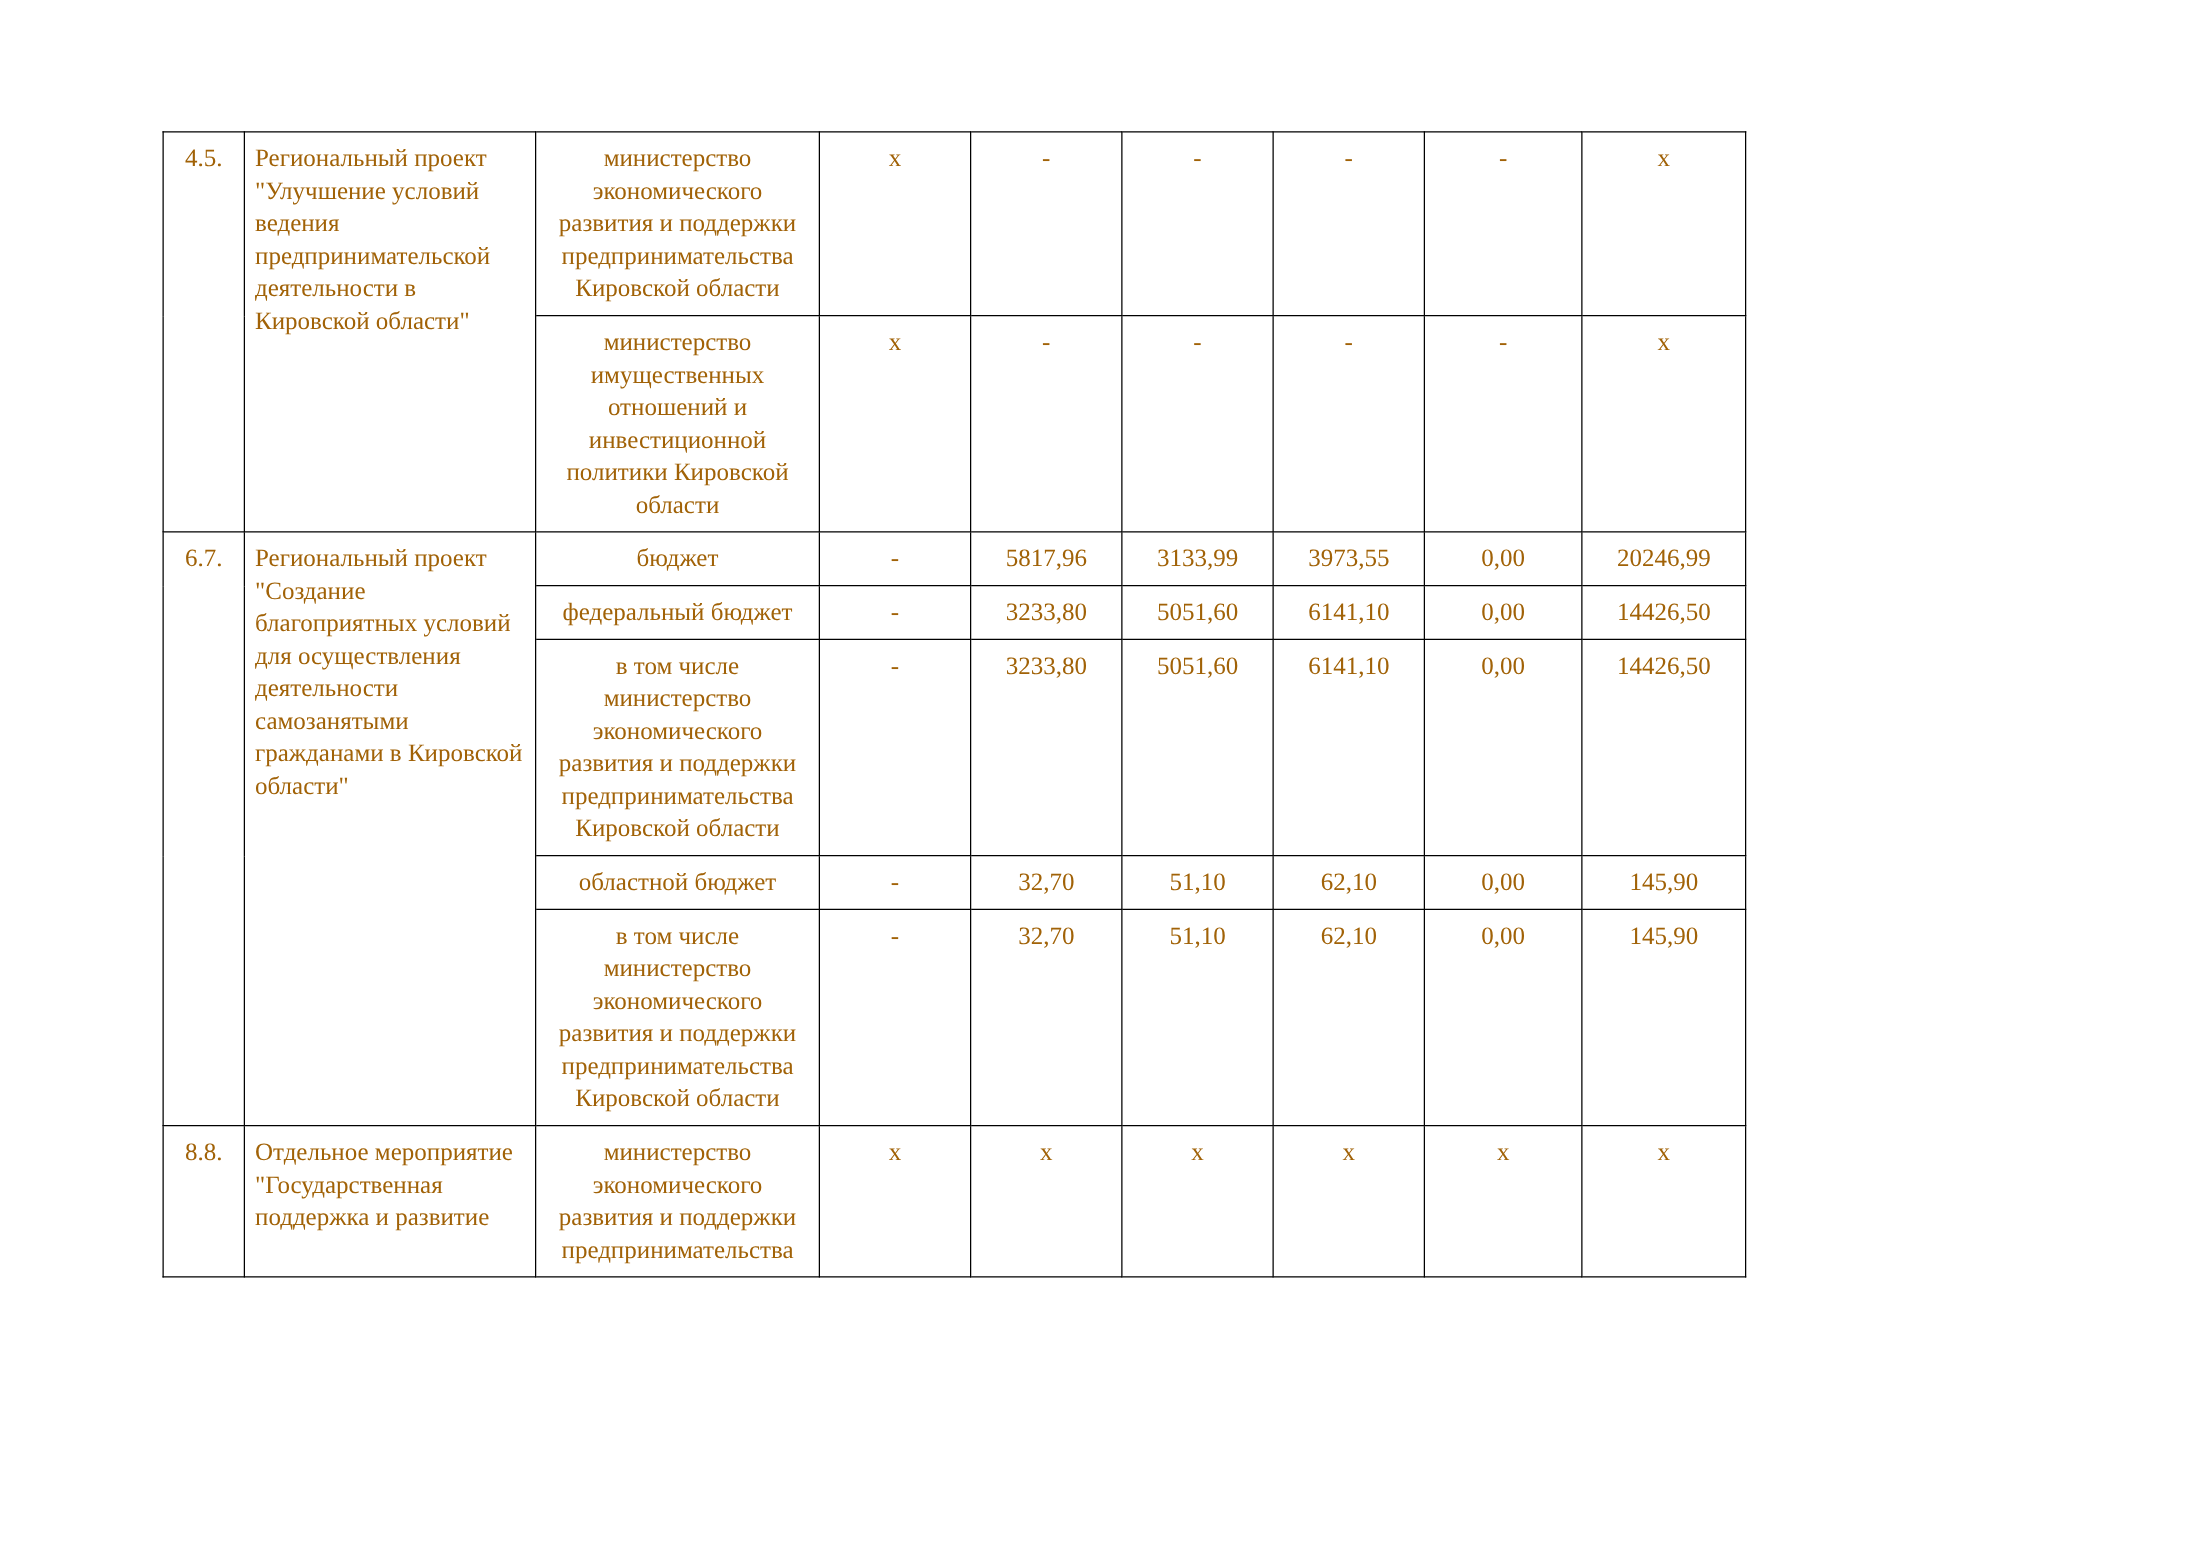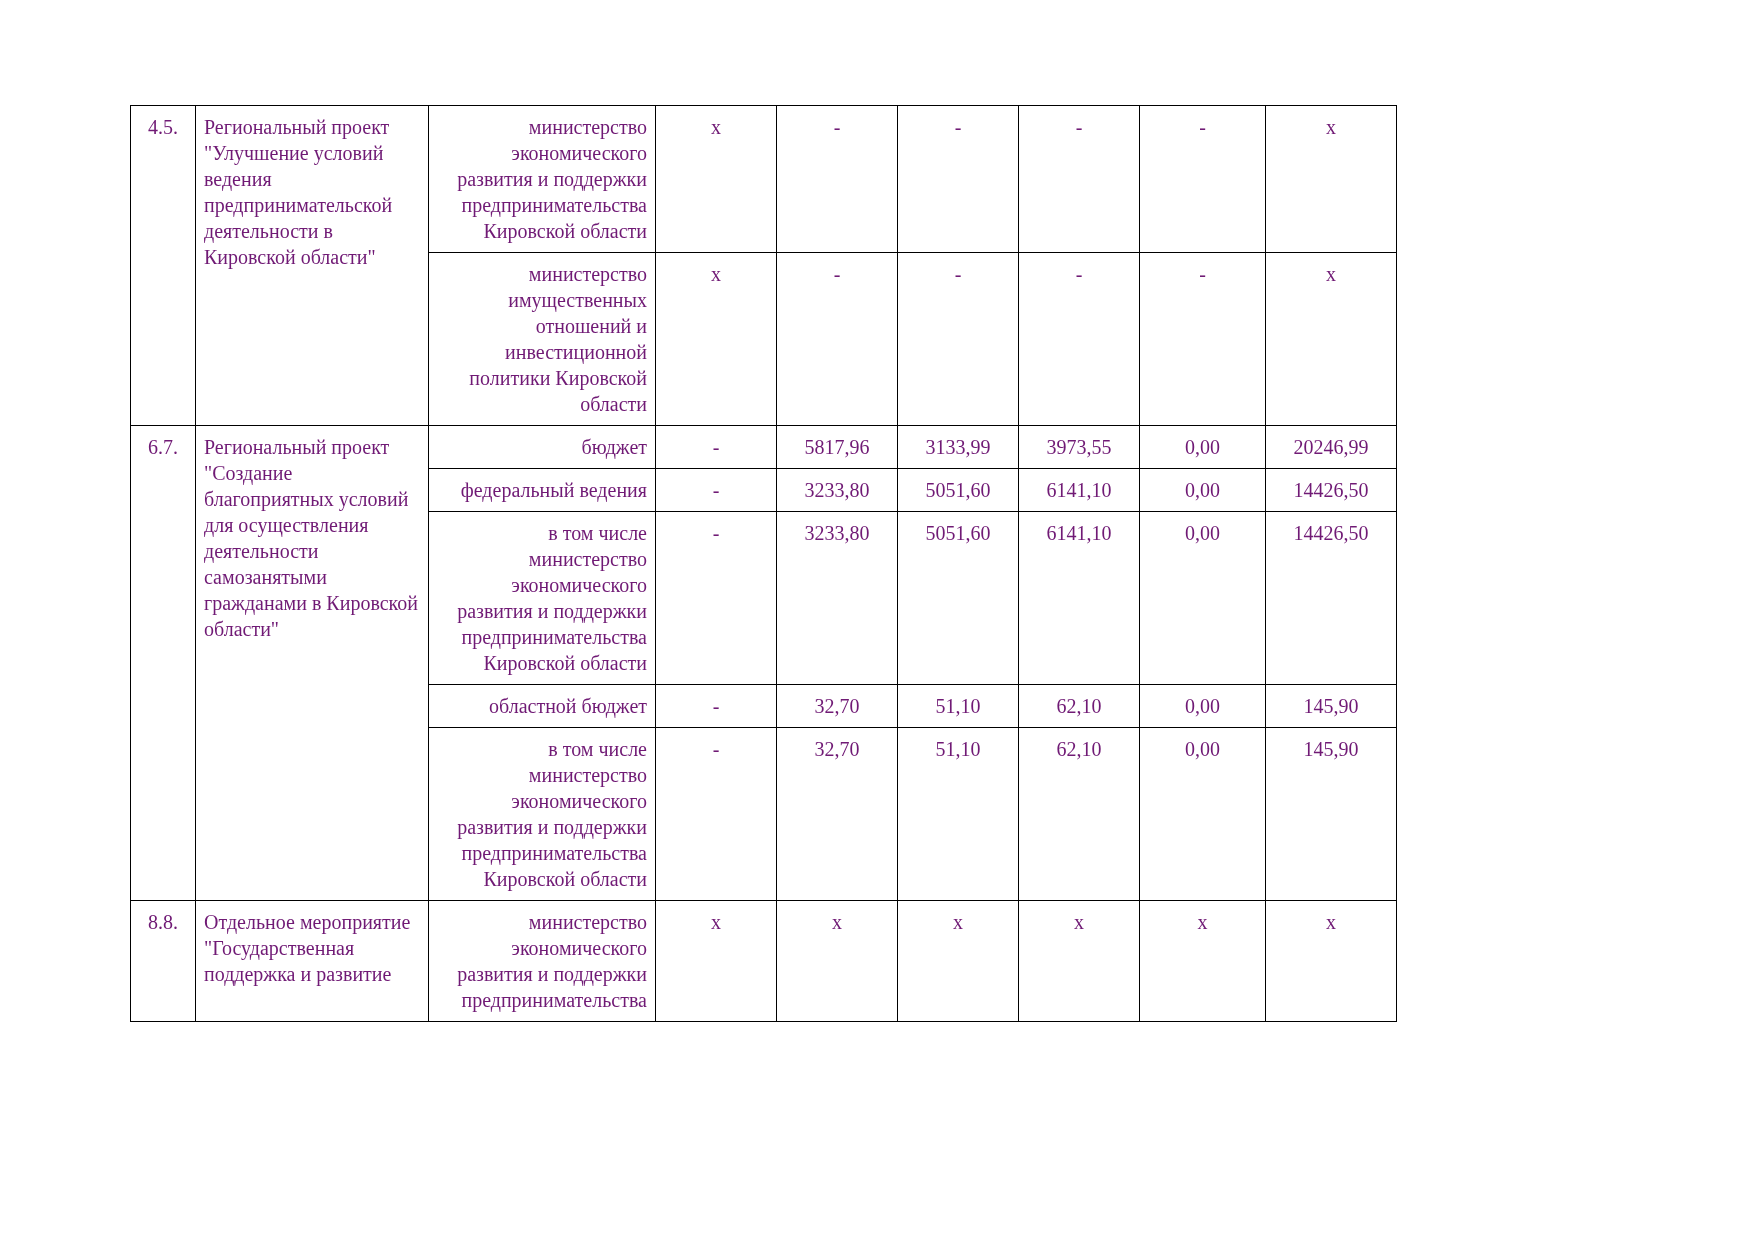--- a/index.html
+++ b/index.html
@@ -3,21 +3,21 @@
 <meta charset="utf-8">
 <style>
   * { margin: 0; padding: 0; box-sizing: border-box; }
   html, body { background: #e8e8e8; }
   .page {
     position: relative;
     width: 1754px;
     height: 1240px;
     background: #ffffff;
     font-family: "Liberation Serif", "DejaVu Serif", serif;
-    color: #701a75;
+    color: #a16207;
     overflow: hidden;
   }
   .table-wrap {
     position: absolute;
     left: 130px;
     top: 105px;
     width: 1268px;
   }
   table.budget {
     border-collapse: collapse;
@@ -28,21 +28,21 @@
     border: 1.5px solid #000000;
     vertical-align: top;
     font-size: 20px;
     line-height: 1.3;
     padding: 8px 8px;
     overflow: hidden;
     word-wrap: break-word;
   }
   td.num-cell   { text-align: center; }
   td.name-cell  { text-align: left; }
-  td.label-cell { text-align: right; }
+  td.label-cell { text-align: center; }
   td.value-cell { text-align: center; }
 </style>
 </head>
 <body>
 
 <div class="page">
   <div class="table-wrap">
     <table class="budget">
       <colgroup>
         <col style="width:65px">
@@ -81,21 +81,21 @@
             <td class="name-cell" rowspan="5">Региональный проект "Создание благоприятных условий для осуществления деятельности самозанятыми гражданами в Кировской области"</td>
             <td class="label-cell">бюджет</td>
             <td class="value-cell">-</td>
             <td class="value-cell">5817,96</td>
             <td class="value-cell">3133,99</td>
             <td class="value-cell">3973,55</td>
             <td class="value-cell">0,00</td>
             <td class="value-cell">20246,99</td>
           </tr>
           <tr>
-            <td class="label-cell">федеральный ведения</td>
+            <td class="label-cell">федеральный бюджет</td>
             <td class="value-cell">-</td>
             <td class="value-cell">3233,80</td>
             <td class="value-cell">5051,60</td>
             <td class="value-cell">6141,10</td>
             <td class="value-cell">0,00</td>
             <td class="value-cell">14426,50</td>
           </tr>
           <tr>
             <td class="label-cell">в том числе министерство экономического развития и поддержки предпринимательства Кировской области</td>
             <td class="value-cell">-</td>

